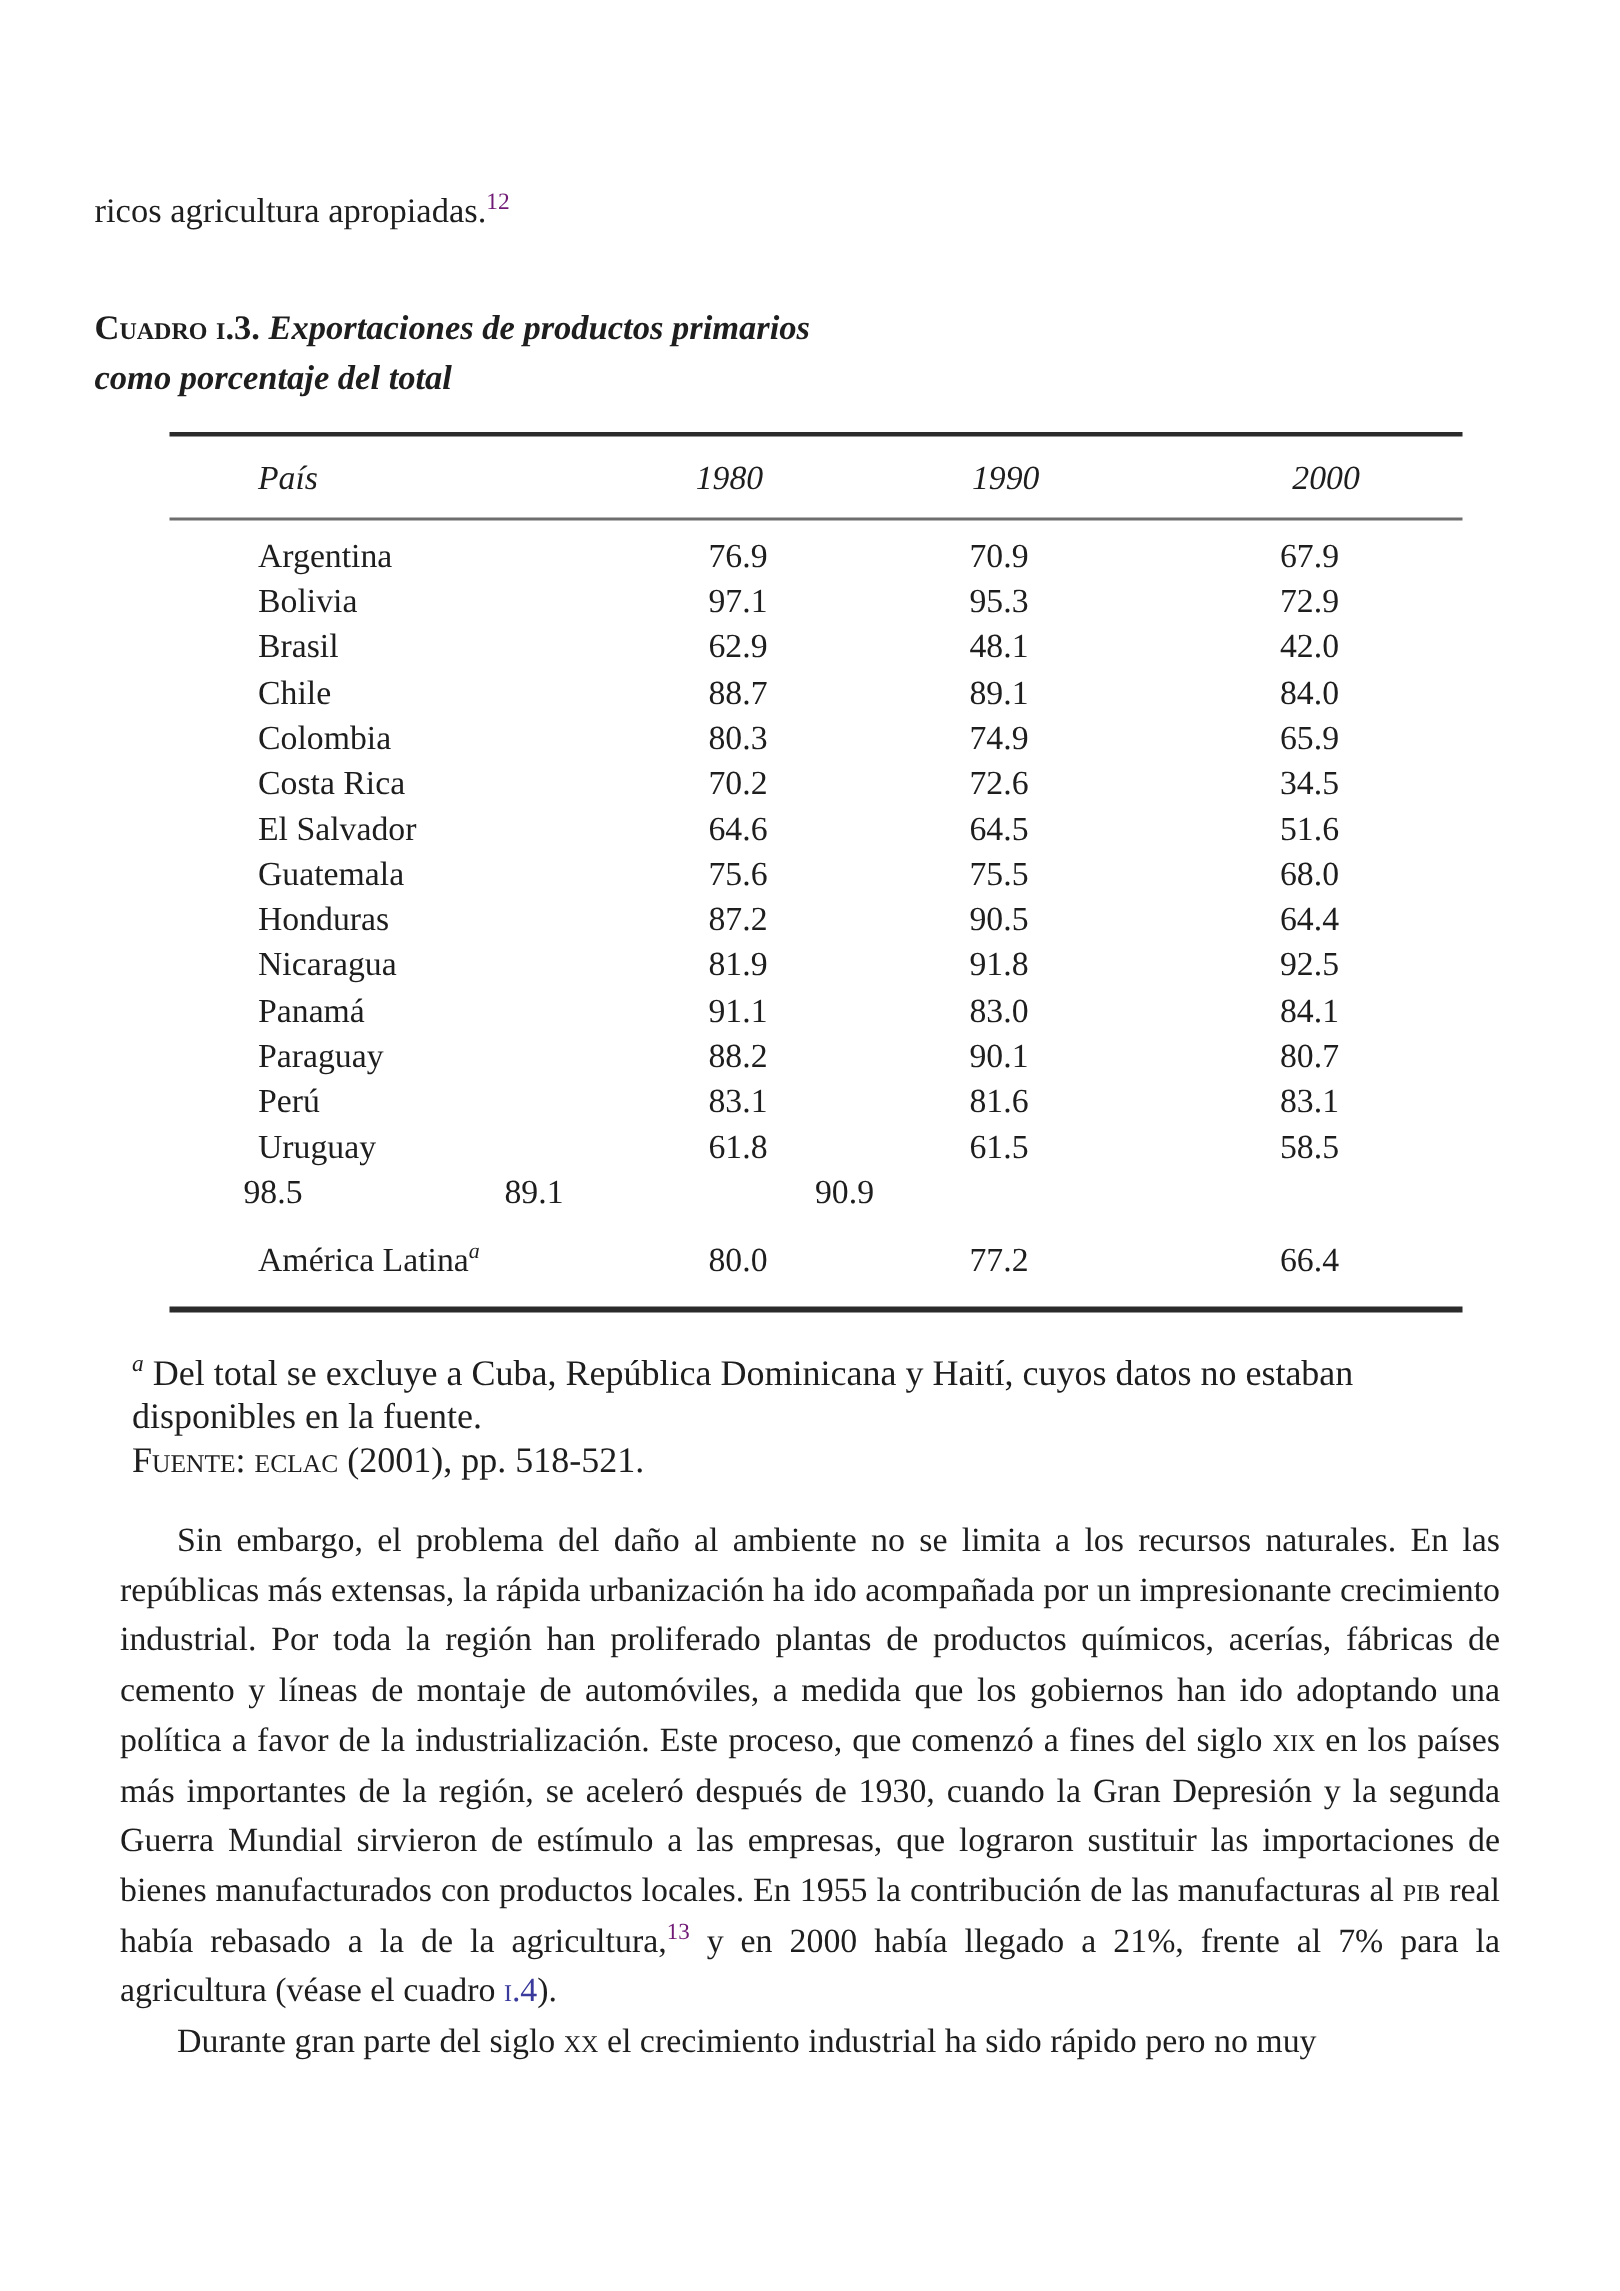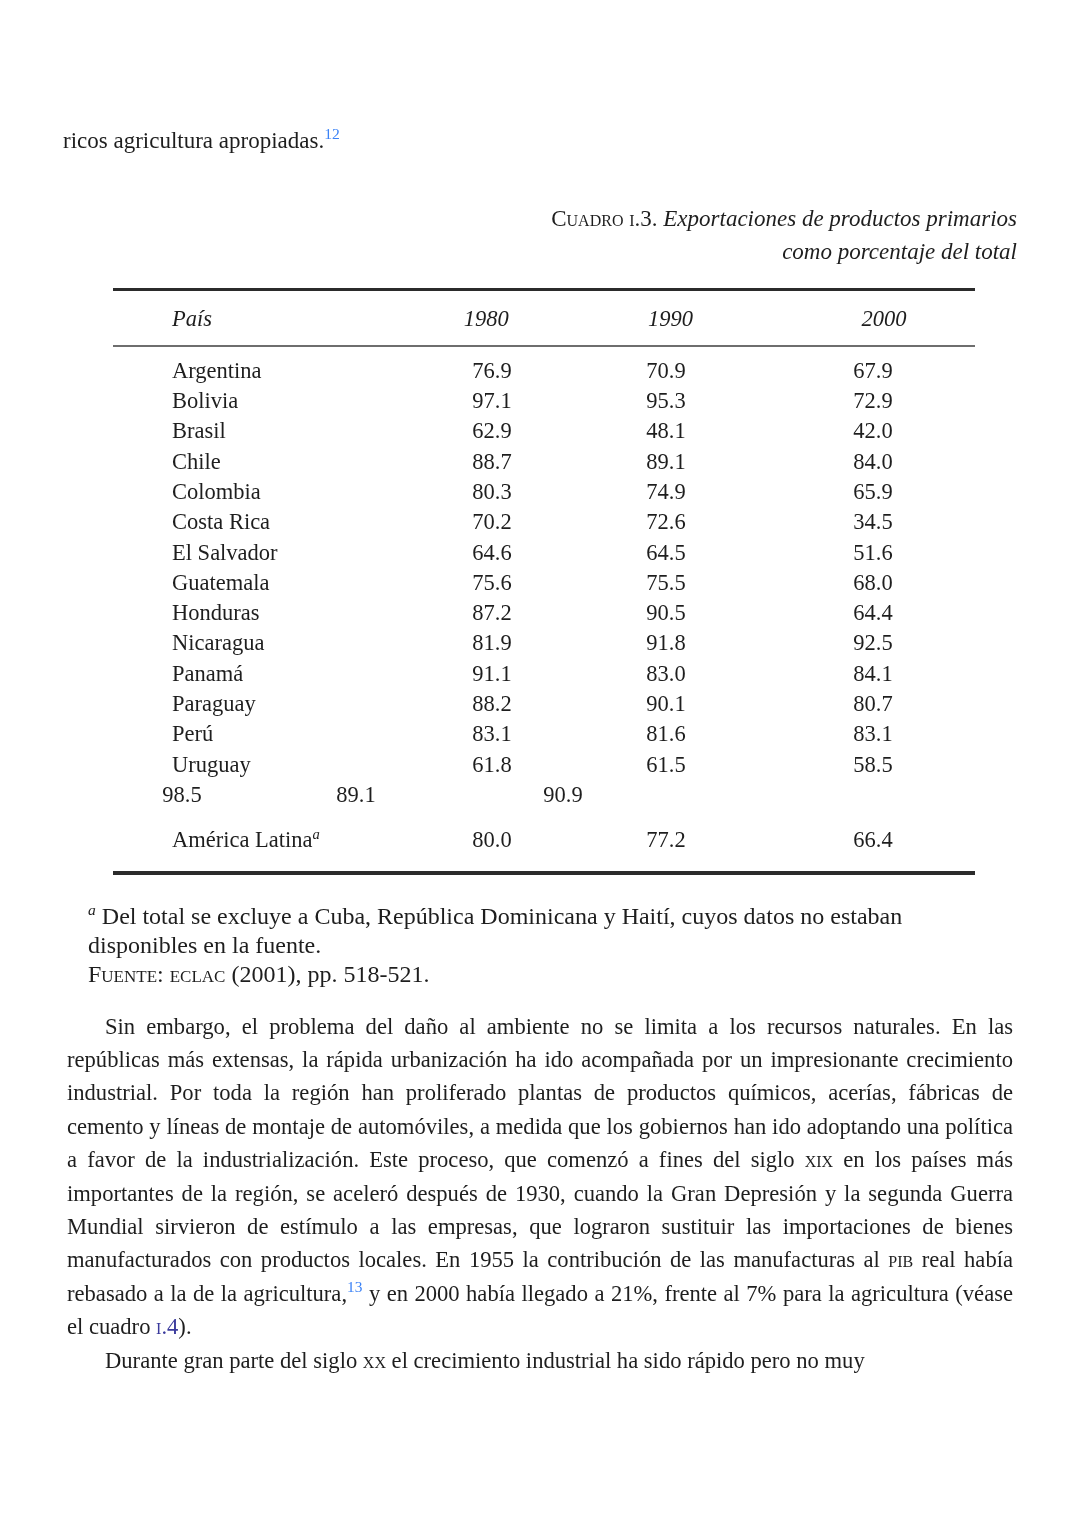--- a/index.html
+++ b/index.html
@@ -2,43 +2,43 @@
 <html><head>
 <meta charset="utf-8">
 <style>
   html,body{margin:0;padding:0;background:#ffffff;}
   .page{
     width:1080px;height:1527px;background:#ffffff;box-sizing:border-box;
     padding:0 63px;font-family:"Liberation Serif","DejaVu Serif",serif;
     color:#1e1e1e;overflow:hidden;position:relative;
   }
   .intro{margin:0;padding-top:127px;font-size:23px;line-height:1.25;}
-  sup.ref{color:#3b82f6;font-size:0.68em;line-height:0;vertical-align:super;}
+  sup.ref{color:#701a75;font-size:0.68em;line-height:0;vertical-align:super;}
   sup.marker{font-size:0.65em;line-height:0;vertical-align:super;font-style:italic;}
 
-  .caption{margin-top:46px;text-align:right;font-size:23px;line-height:33px;}
+  .caption{margin-top:46px;text-align:left;font-size:23px;line-height:33px;font-weight:bold;}
   .sc{font-variant:small-caps;}
   .caption em{font-style:italic;}
 
   .datatable{margin-left:50px;margin-top:20px;width:862px;
     border-top:3px solid #2b2b2b;border-bottom:4px solid #2b2b2b;box-sizing:border-box;}
   .trow{display:flex;font-size:22.5px;line-height:30.3px;}
   .c-country{width:310px;box-sizing:border-box;padding-left:59px;text-align:left;}
   .c-n1{width:138px;text-align:center;}
   .c-n2{width:210px;text-align:center;}
   .c-n3{width:204px;text-align:center;}
   .thead{display:flex;font-style:italic;font-size:22.5px;
     padding:15px 0 13px;border-bottom:2px solid #6e6e6e;gap:29px;}
   .tbody{padding-top:9px;}
   .trow.summary{margin-top:15px;padding-bottom:15px;}
 
   .footnote{margin:27px 0 0 25px;font-size:24px;line-height:29px;}
   .footnote .src-sc{font-variant:small-caps;}
 
-  .bodytext{margin:21px 4px 0;font-size:22.6px;line-height:33.4px;
+  .bodytext{margin:21px 17px 0;font-size:22.6px;line-height:33.4px;
     text-align:justify;text-indent:38px;}
   .bodytext.cont{margin-top:0;}
 </style>
 </head>
 <body>
 
 <div class="page">
 
   <p class="intro"><span>ricos agricultura apropiadas.</span><sup class="ref">12</sup></p>
 

